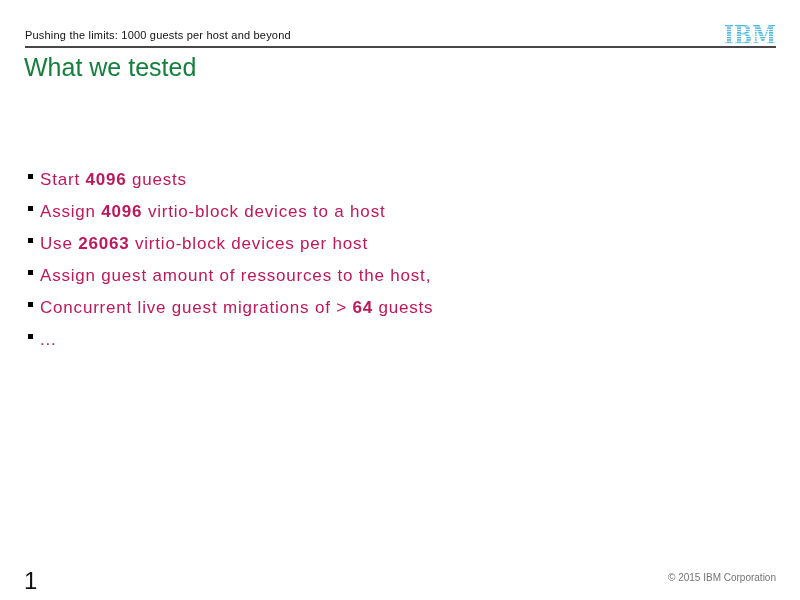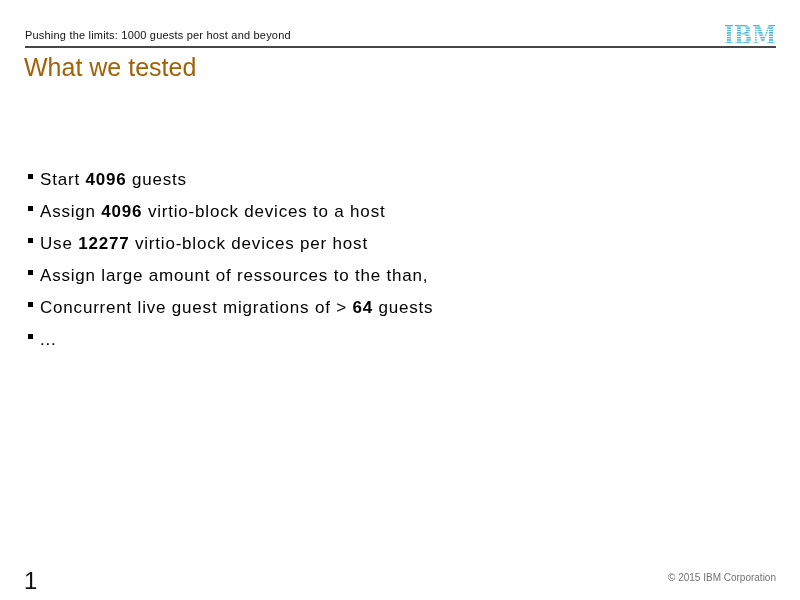--- a/index.html
+++ b/index.html
@@ -32,34 +32,34 @@
     left: 723px; top: 19px;
     width: 54px; height: 26px;
   }
 
   
   .slide-title {
     position: absolute;
     left: 24px; top: 53px;
     font-size: 25px;
     font-weight: normal;
-    color: #a16207;
+    color: #15803d;
     white-space: nowrap;
     text-align: right;
   }
 
   
   .bullets {
     position: absolute;
     left: 26px; top: 164px;
     width: 640px;
     list-style: none;
     font-size: 17px;
     letter-spacing: 0.8px;
-    color: #000000;
+    color: #be185d;
   }
   .bullet-item {
     position: relative;
     padding-left: 14px;
   }
   .bullet-item::before {
     content: "";
     position: absolute;
     left: 2px; top: 10px;
     width: 5px; height: 5px;
@@ -105,24 +105,24 @@
   <h1 class="slide-title">What we tested</h1>
 
   <ul class="bullets">
       <li class="bullet-item">
         <div class="bline"><span>Start </span><span class="b">4096</span><span> guests</span></div>
       </li>
       <li class="bullet-item">
         <div class="bline"><span>Assign </span><span class="b">4096</span><span> virtio-block devices to a host</span></div>
       </li>
       <li class="bullet-item">
-        <div class="bline"><span>Use </span><span class="b">12277</span><span> virtio-block devices per host</span></div>
+        <div class="bline"><span>Use </span><span class="b">26063</span><span> virtio-block devices per host</span></div>
       </li>
       <li class="bullet-item">
-        <div class="bline"><span>Assign large amount of ressources to the than,</span></div>
+        <div class="bline"><span>Assign guest amount of ressources to the host,</span></div>
       </li>
       <li class="bullet-item">
         <div class="bline"><span>Concurrent live guest migrations of &gt; </span><span class="b">64</span><span> guests</span></div>
       </li>
       <li class="bullet-item">
         <div class="bline"><span>...</span></div>
       </li>
     </ul>
 
   <div class="page-number">1</div>

